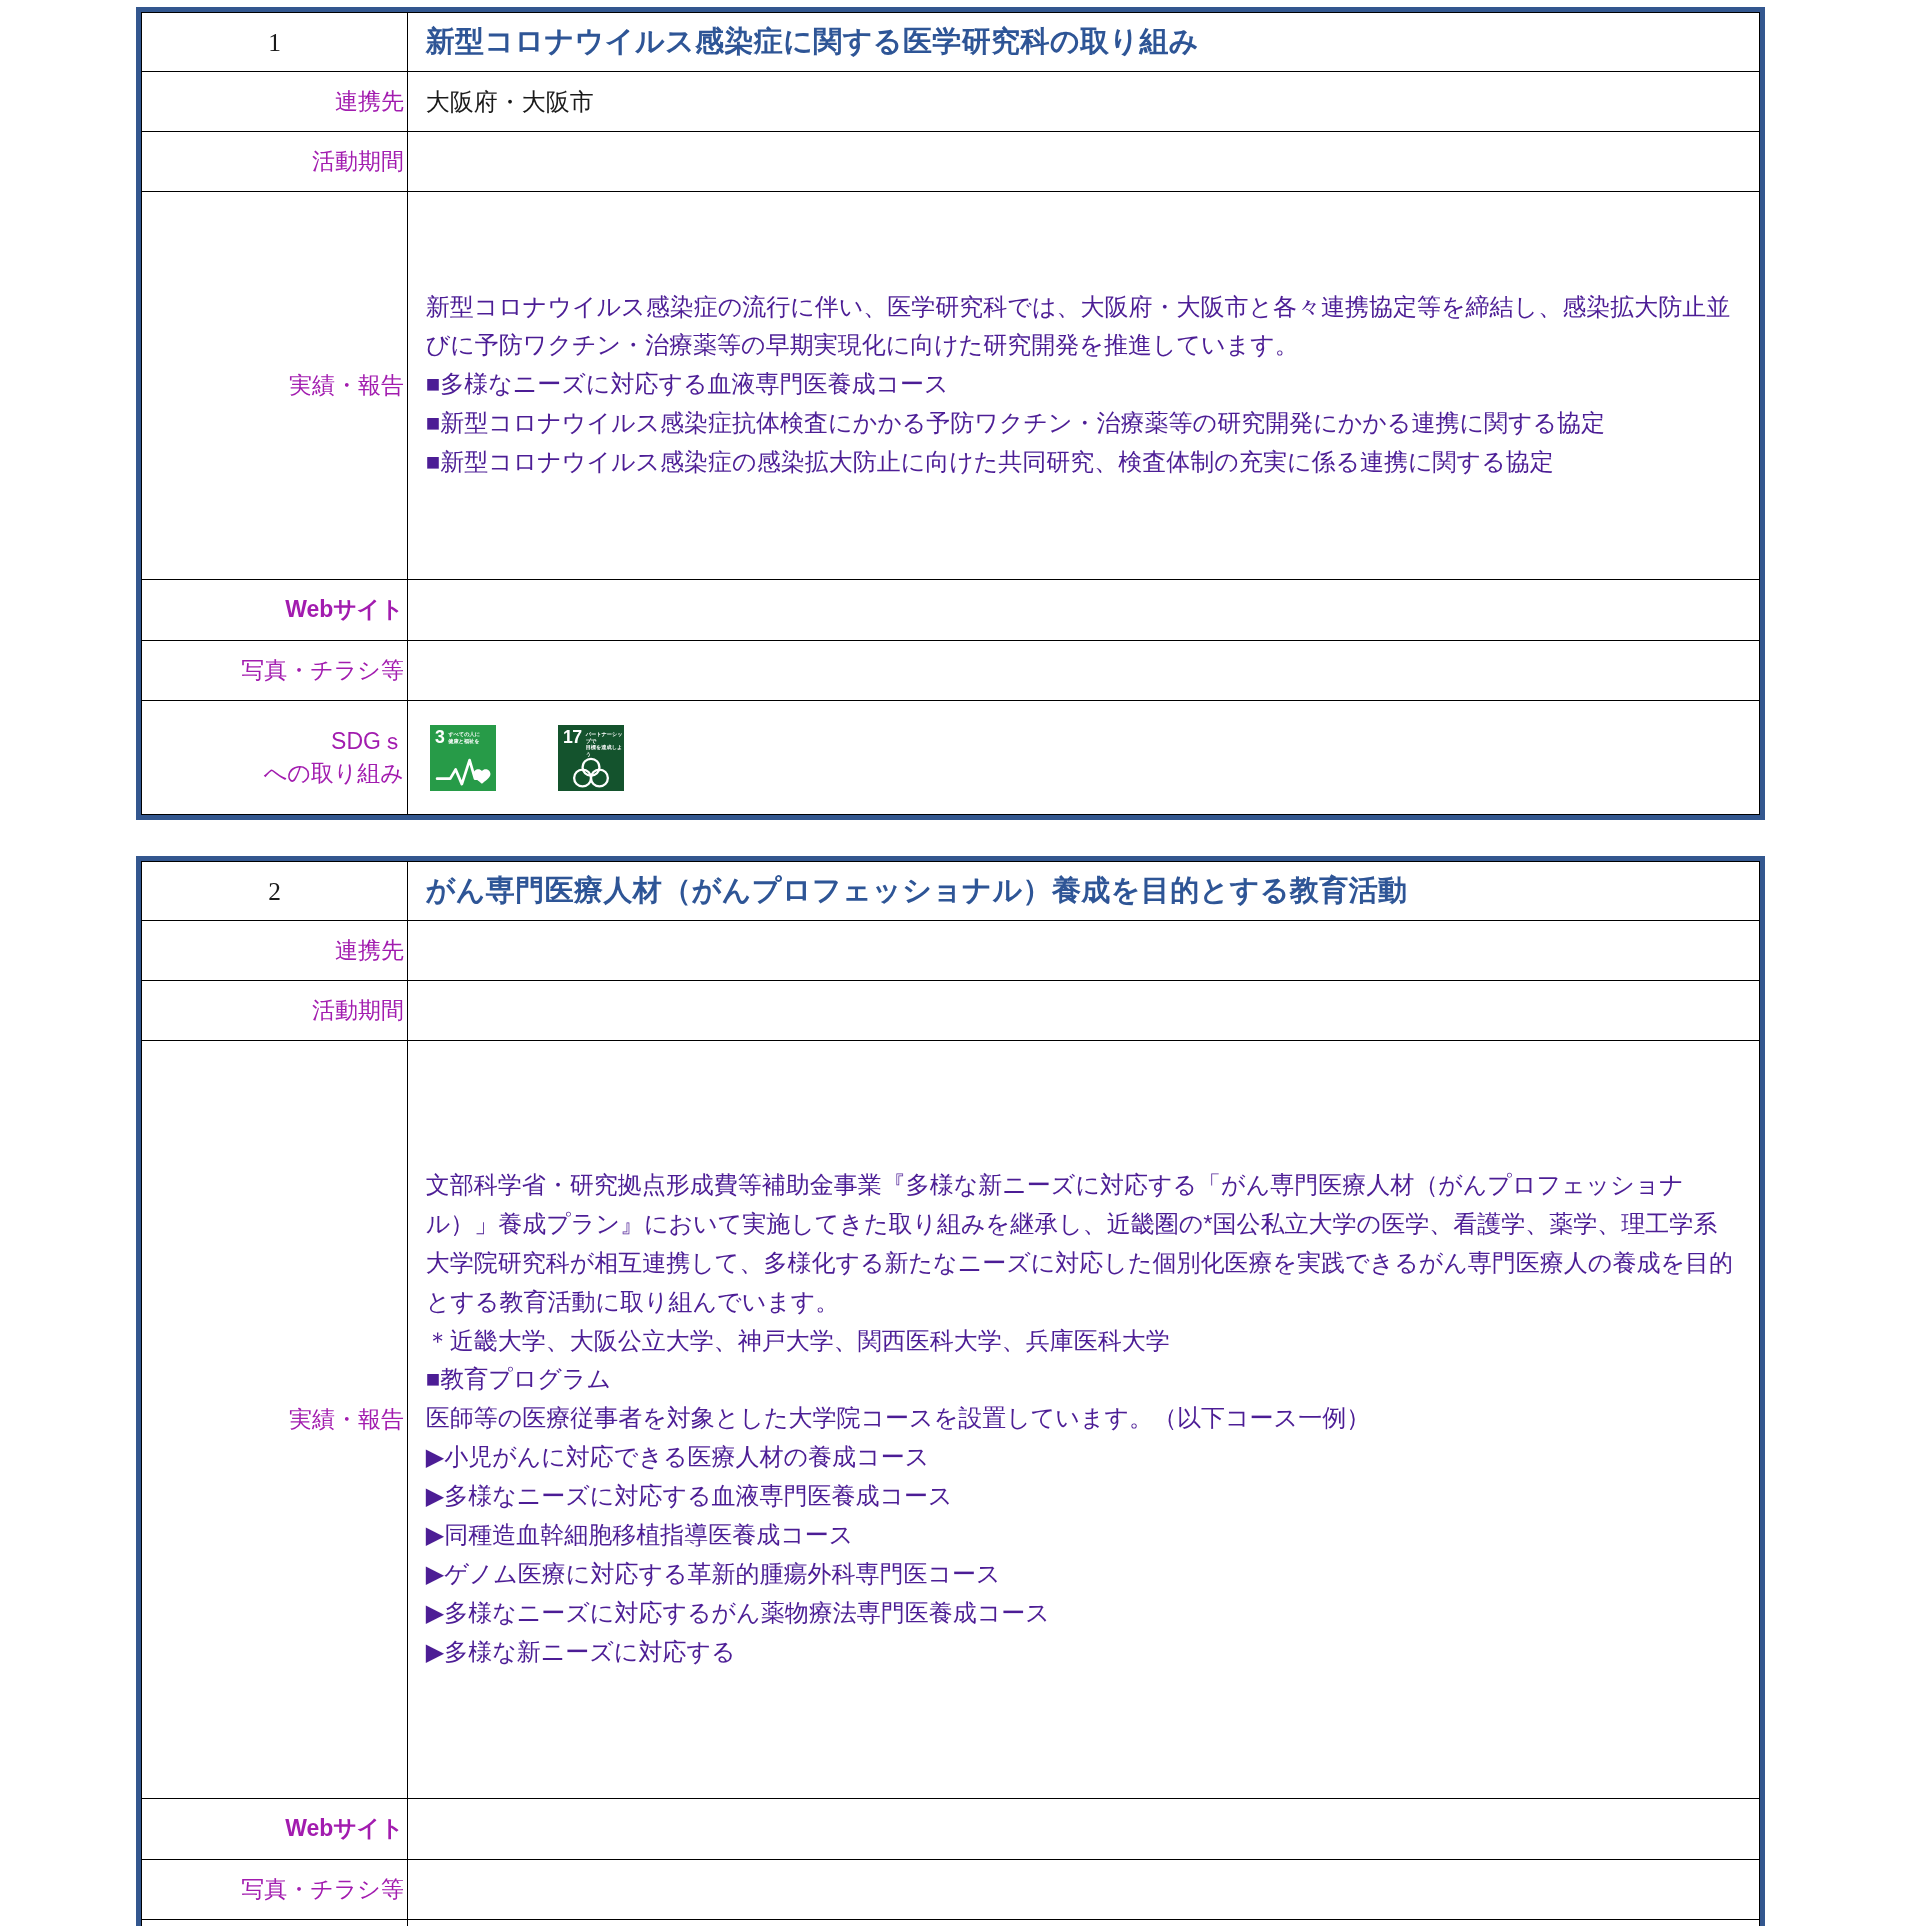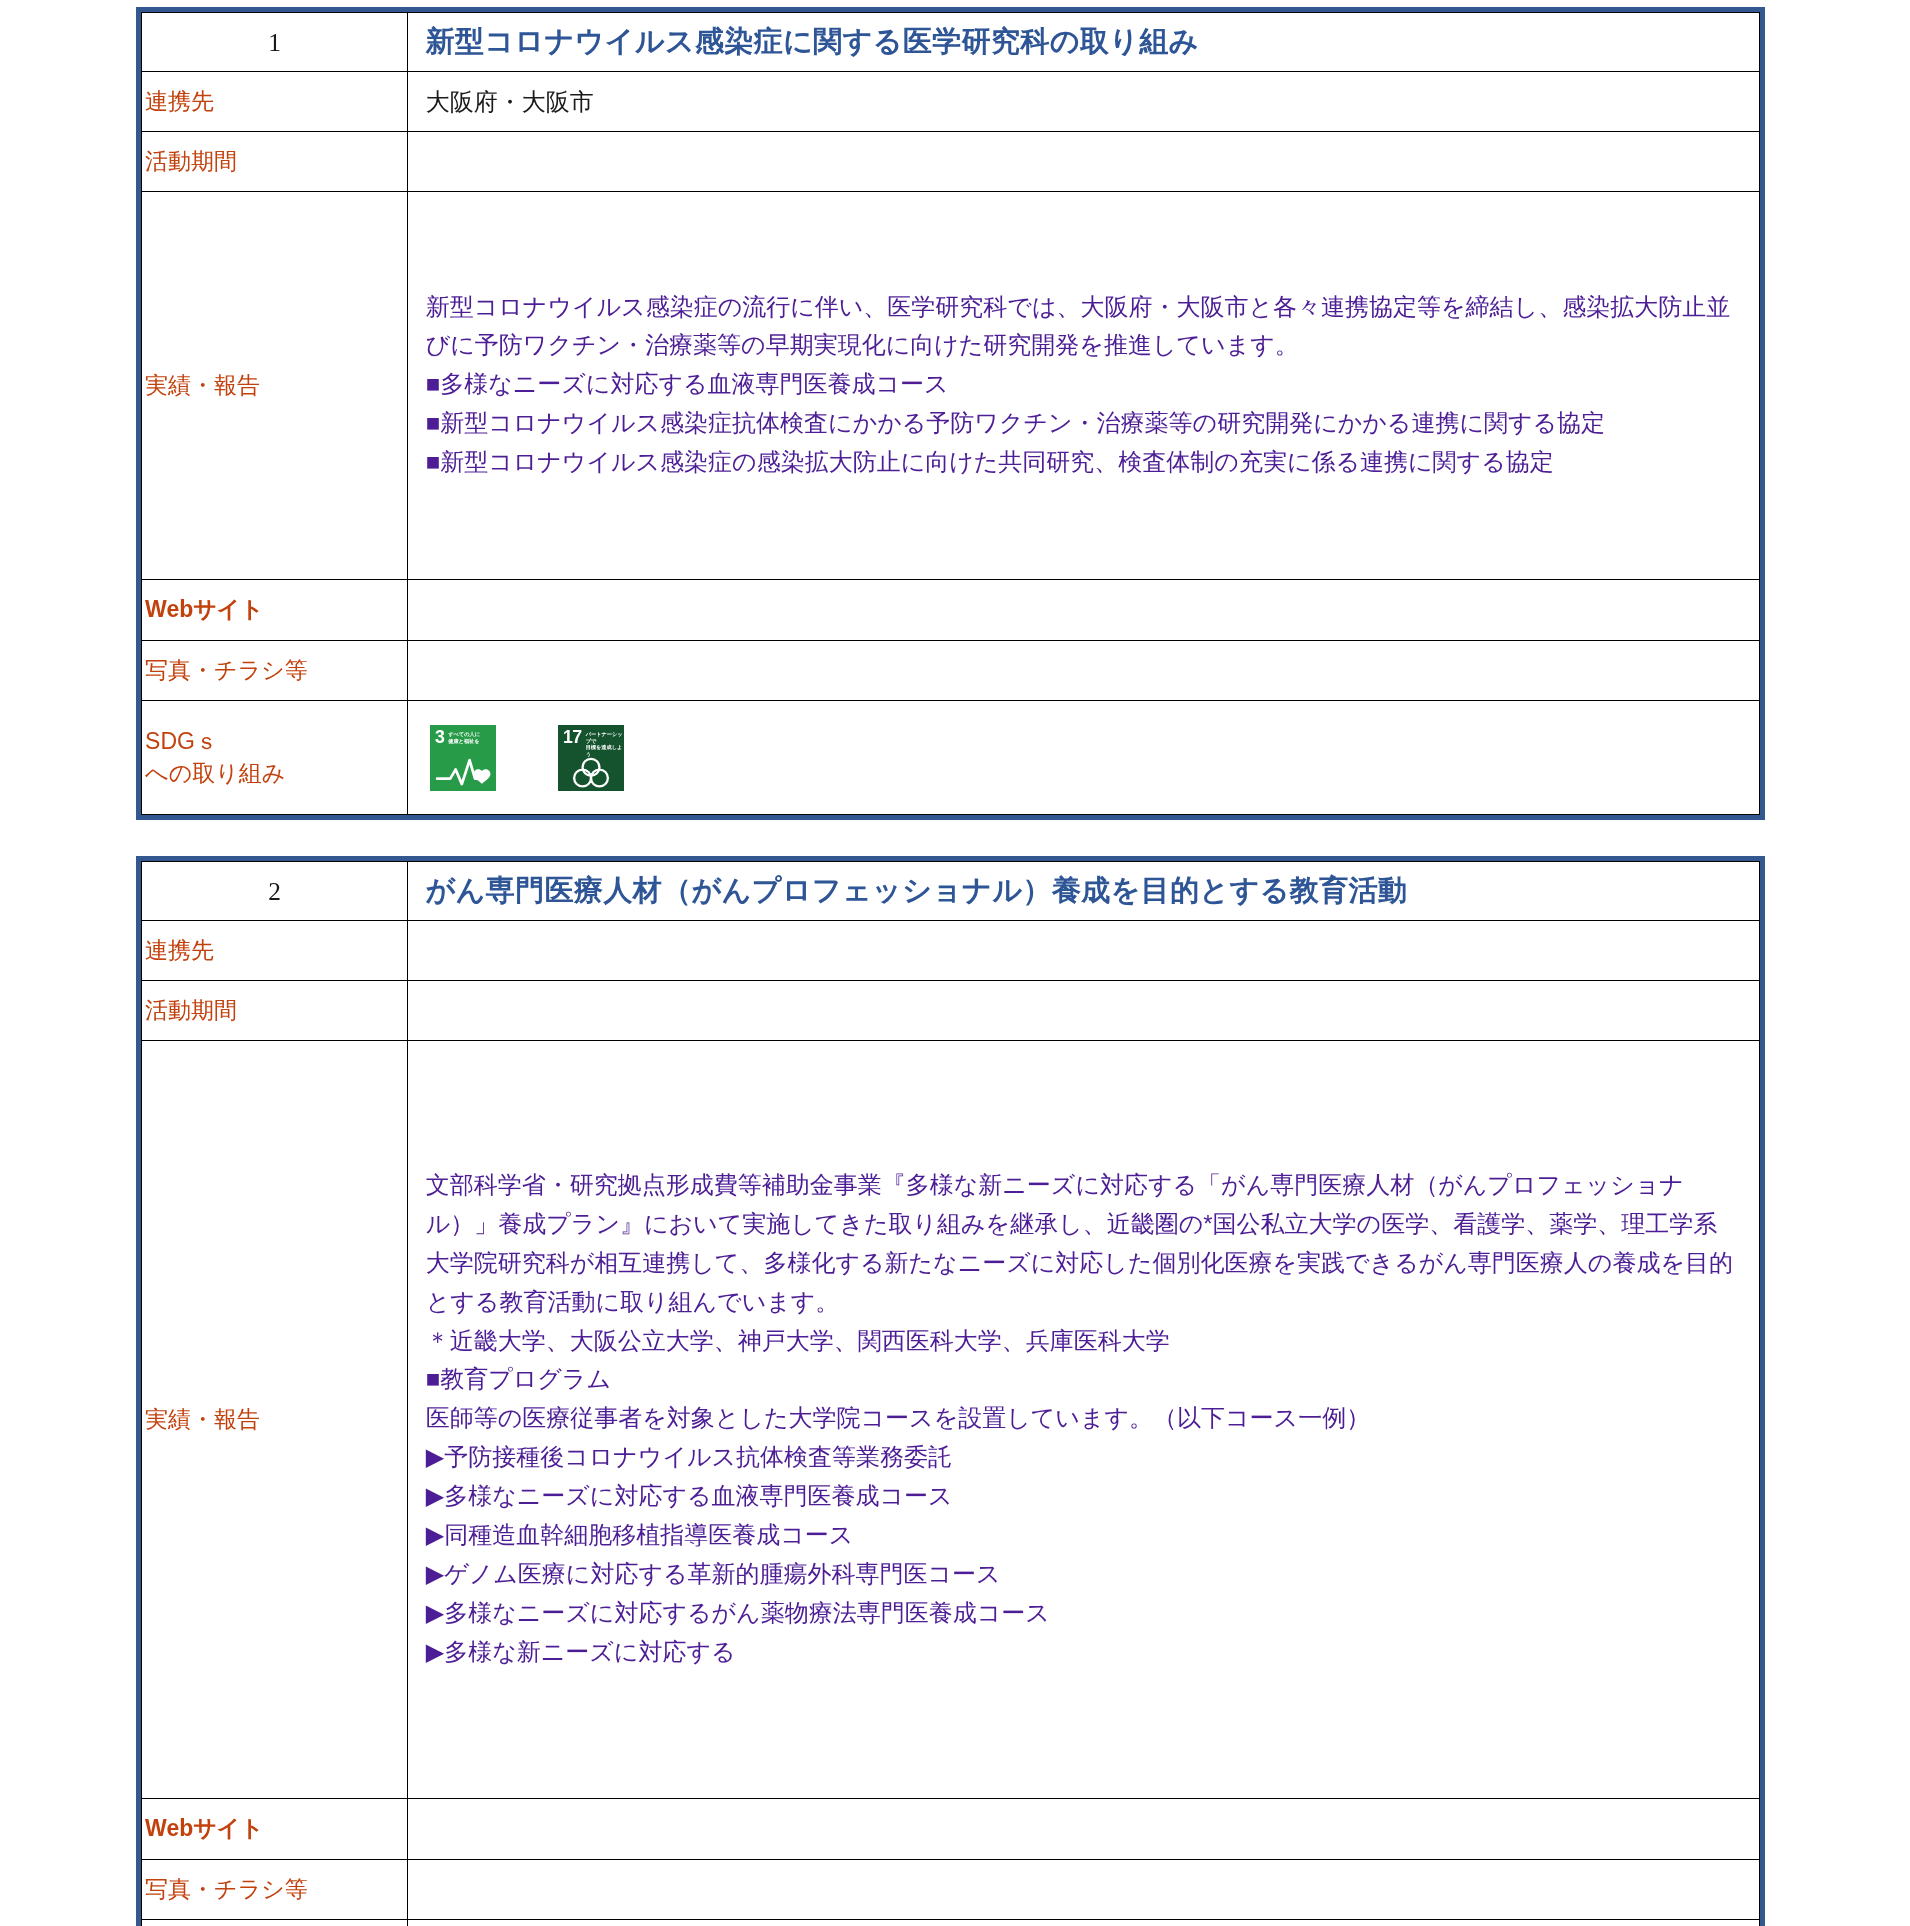--- a/index.html
+++ b/index.html
@@ -63,23 +63,23 @@
     padding-left: 17.7px !important;
     font-size: 29px;
     font-weight: bold;
     color: #2e5596;
     letter-spacing: 0.4px;
     line-height: 1.15;
   }
 
   
   .label-cell {
-    text-align: left;
+    text-align: right;
     font-size: 23px;
-    color: #c2410c;
+    color: #a21caf;
     line-height: 1.35;
     padding: 8.5px 3.1px !important;
   }
   .label-cell .lbl-line { display: block; }
 
   .value-cell {
     padding: 7px 0 7px 17.7px !important;
     font-size: 24px;
     color: #1a1a1a;
     line-height: 1.5;
@@ -253,21 +253,21 @@
           <td class="label-cell">活動期間</td>
           <td class="value-cell"></td>
         </tr>
         <tr>
           <td class="label-cell">実績・報告</td>
           <td class="body-cell">
               <p>文部科学省・研究拠点形成費等補助金事業『多様な新ニーズに対応する「がん専門医療人材（がんプロフェッショナル）」養成プラン』において実施してきた取り組みを継承し、近畿圏の*国公私立大学の医学、看護学、薬学、理工学系大学院研究科が相互連携して、多様化する新たなニーズに対応した個別化医療を実践できるがん専門医療人の養成を目的とする教育活動に取り組んでいます。</p>
               <p>＊近畿大学、大阪公立大学、神戸大学、関西医科大学、兵庫医科大学</p>
               <p>■教育プログラム</p>
               <p>医師等の医療従事者を対象とした大学院コースを設置しています。（以下コース一例）</p>
-              <p>▶予防接種後コロナウイルス抗体検査等業務委託</p>
+              <p>▶小児がんに対応できる医療人材の養成コース</p>
               <p>▶多様なニーズに対応する血液専門医養成コース</p>
               <p>▶同種造血幹細胞移植指導医養成コース</p>
               <p>▶ゲノム医療に対応する革新的腫瘍外科専門医コース</p>
               <p>▶多様なニーズに対応するがん薬物療法専門医養成コース</p>
               <p>▶多様な新ニーズに対応する</p>
             </td>
         </tr>
         <tr class="row-web">
           <td class="label-cell">Webサイト</td>
           <td class="value-cell"></td>

